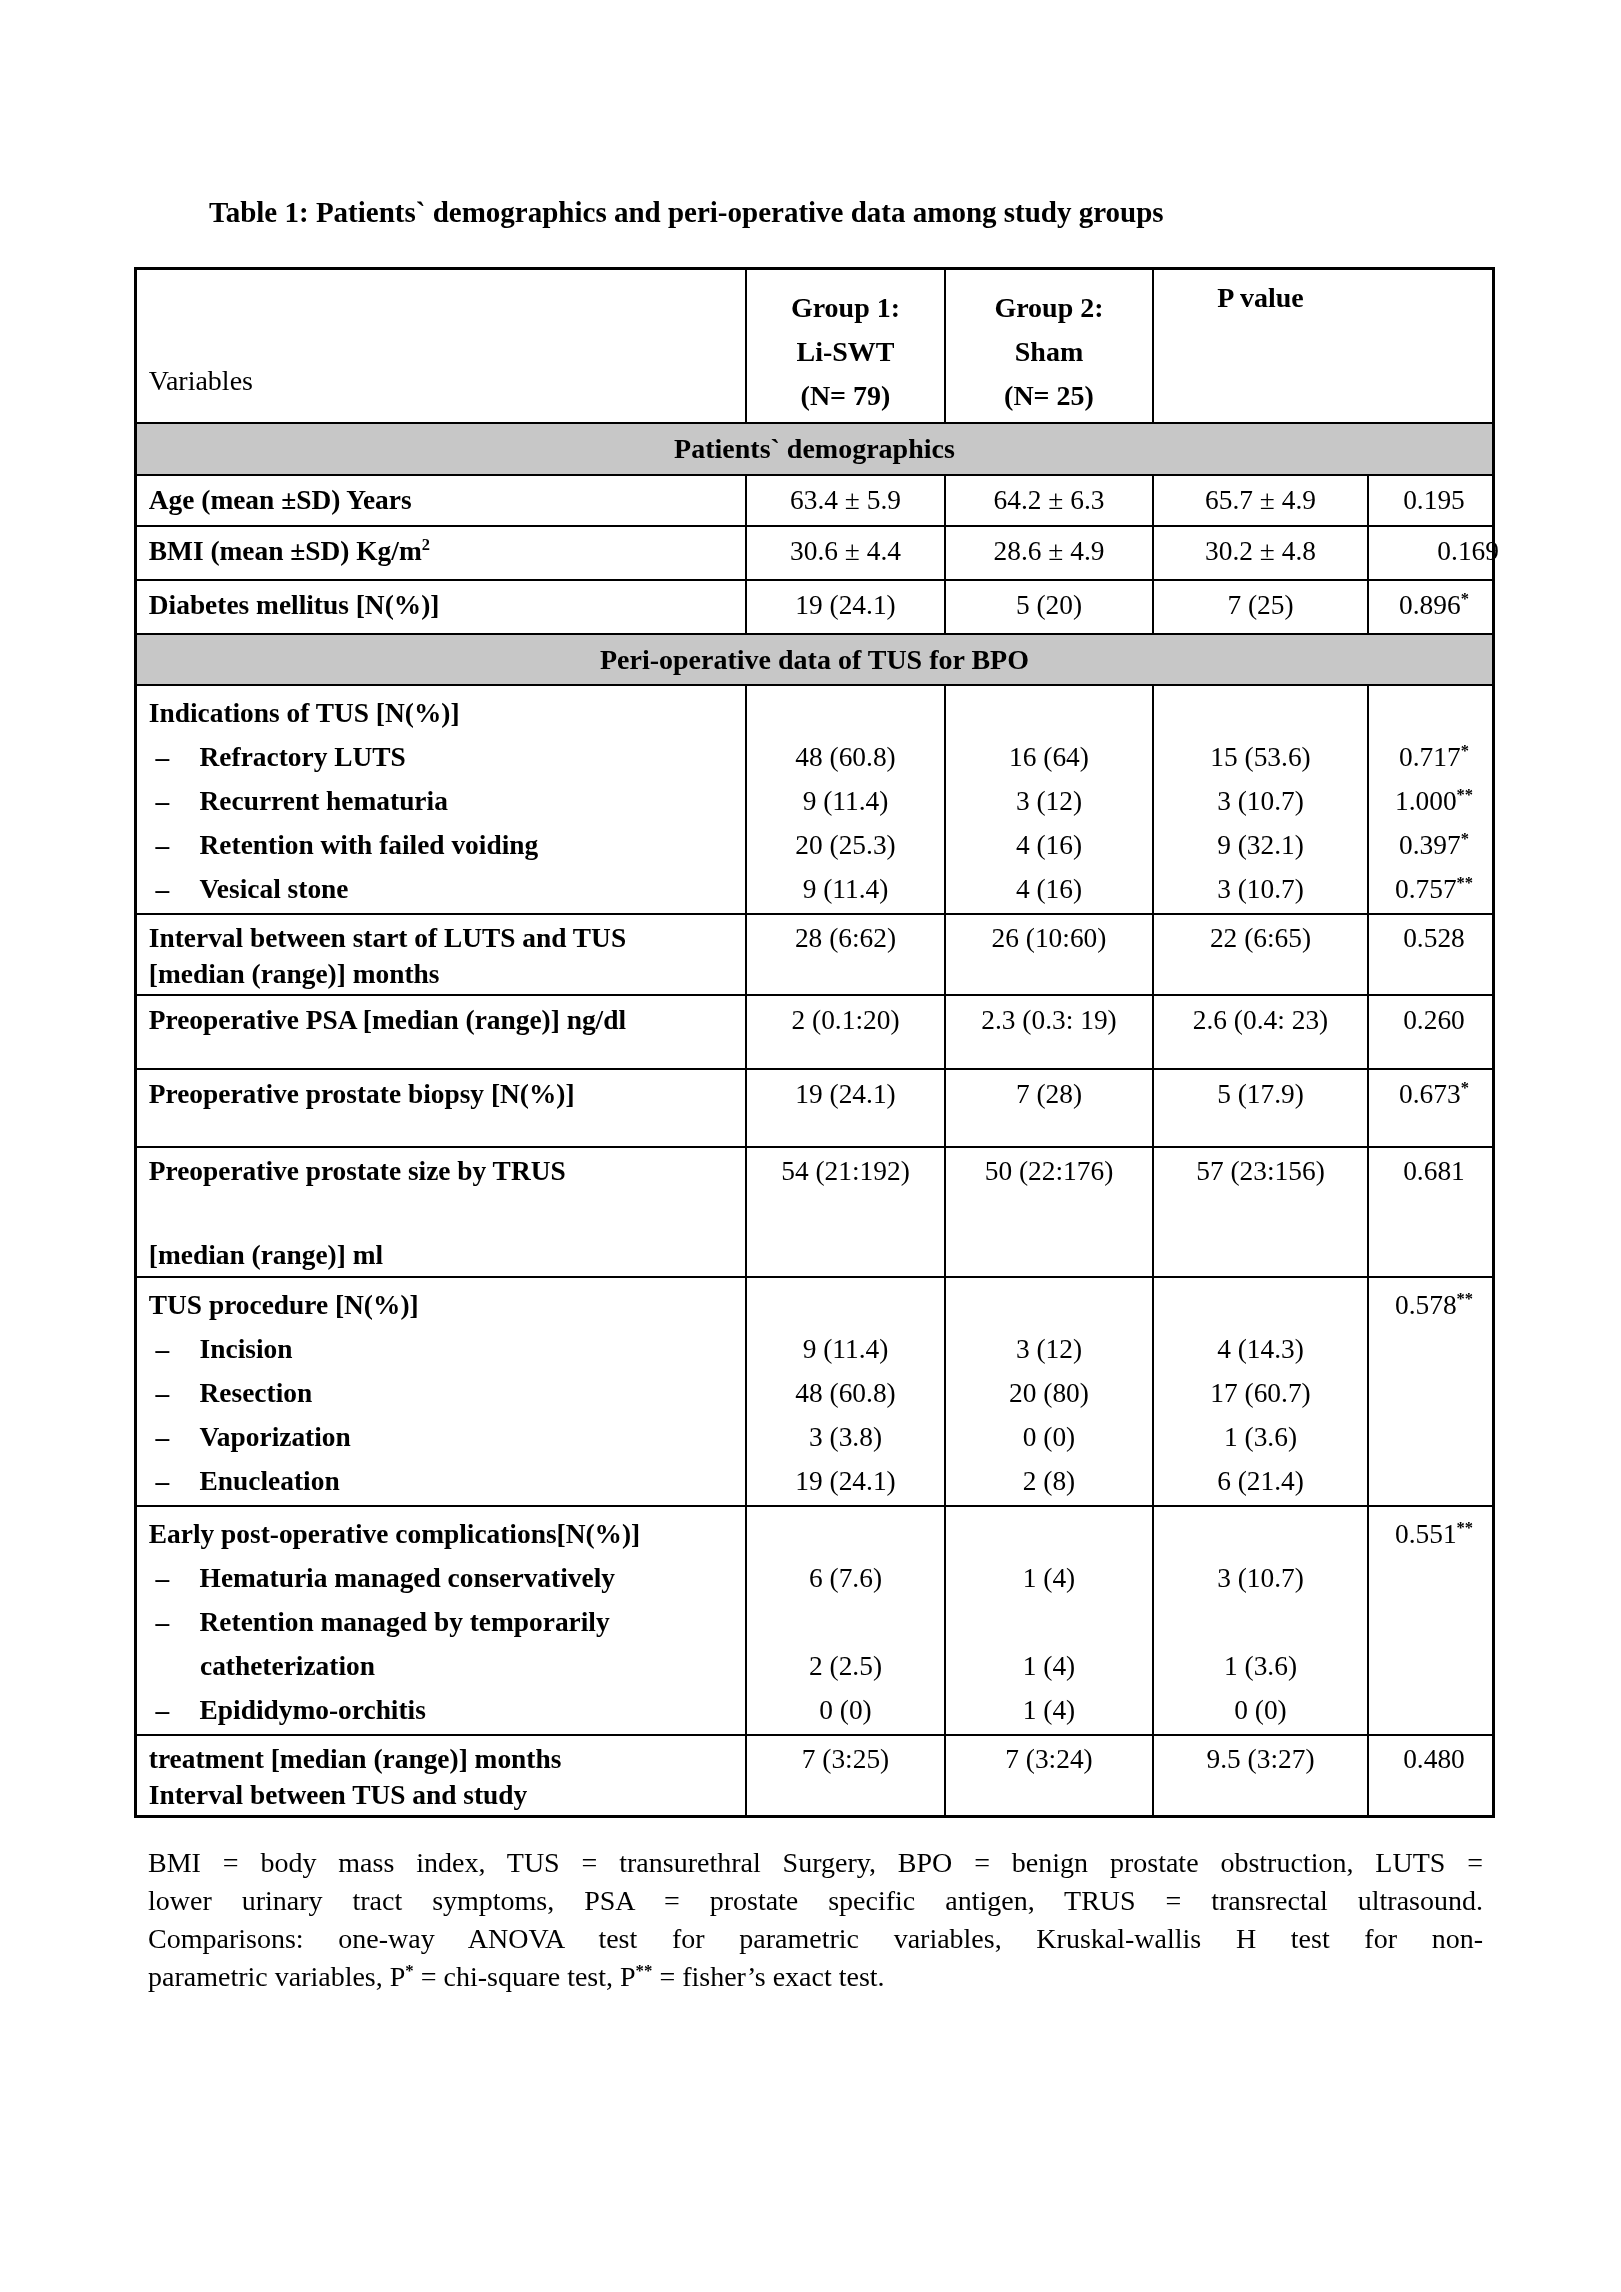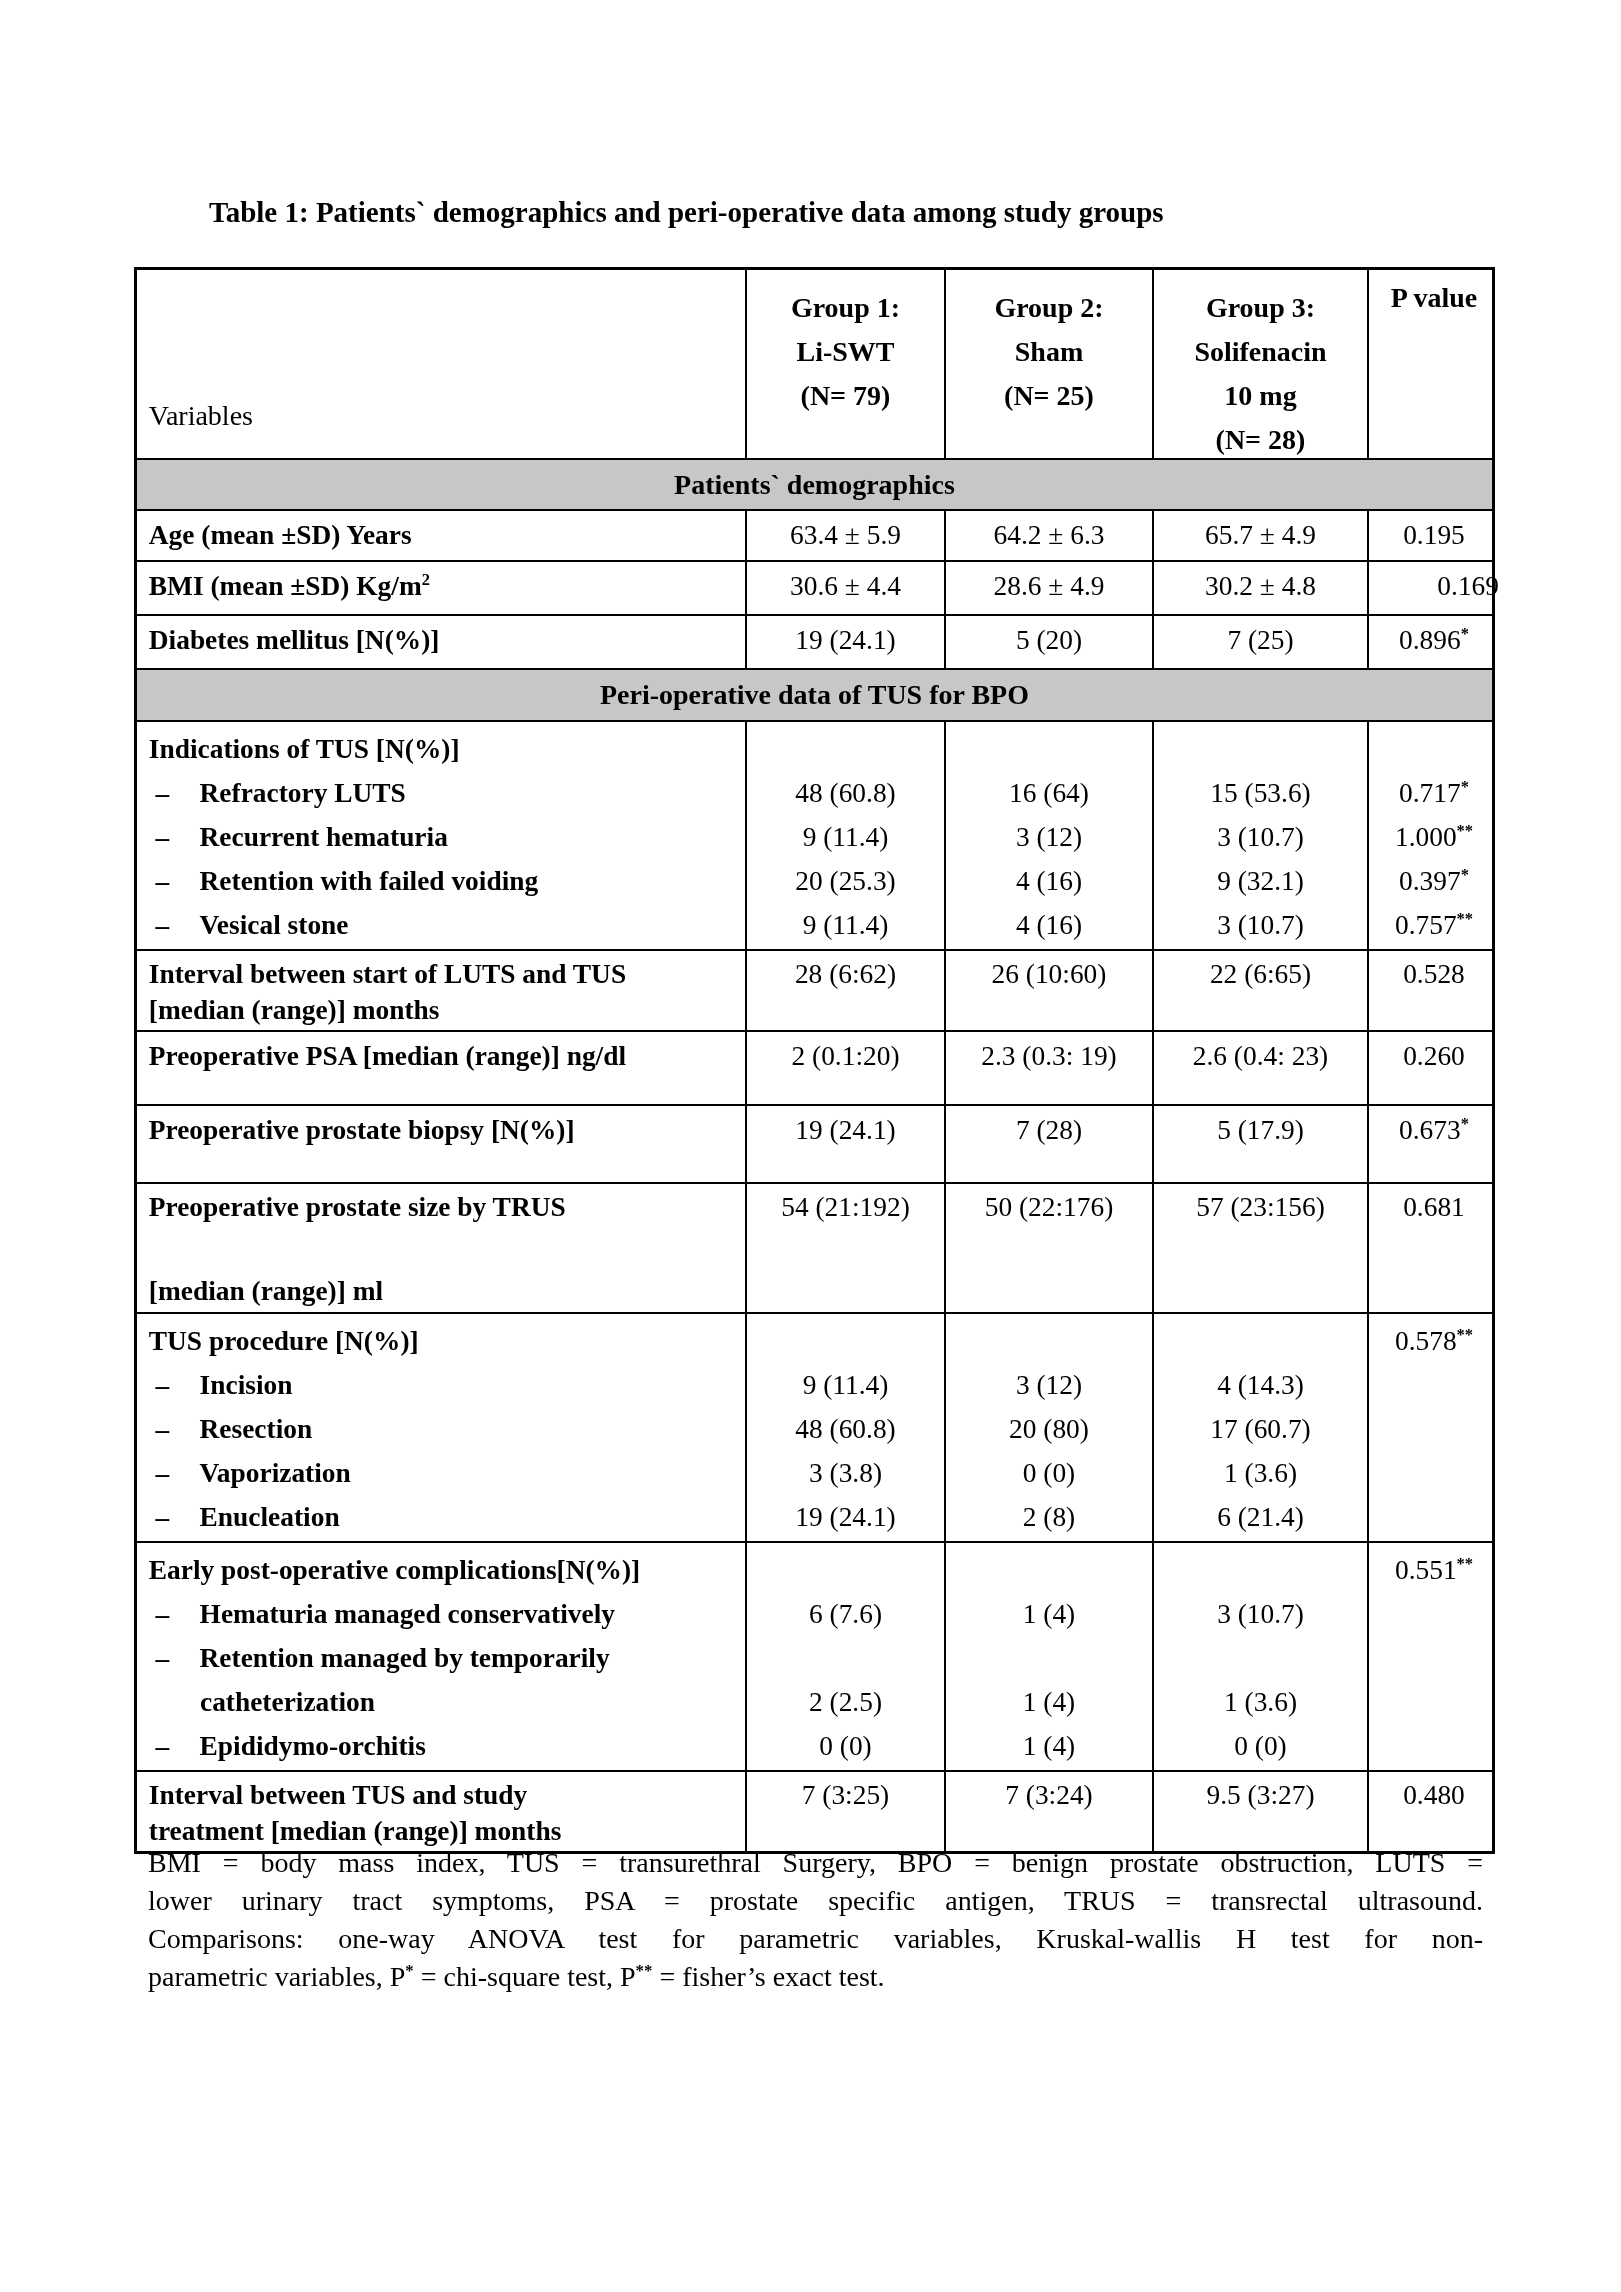--- a/index.html
+++ b/index.html
@@ -46,26 +46,20 @@
           <div class="hline">Group 1:</div>
           <div class="hline">Li-SWT</div>
           <div class="hline">(N= 79)</div>
         </div>
       <div class="cv hdr">
           <div class="hline">Group 2:</div>
           <div class="hline">Sham</div>
           <div class="hline">(N= 25)</div>
         </div>
       <div class="cv hdr">
-          <div class="hline">Group 3:</div>
-          <div class="hline">Solifenacin</div>
-          <div class="hline">10 mg</div>
-          <div class="hline">(N= 28)</div>
-        </div>
-      <div class="cv hdr">
         <span>P value</span>
       </div>
     </div>
     <div id="tbody">
         <div class="band" style="background: rgb(199, 199, 199);">Patients` demographics</div>
         <div class="row" style="min-height: 51px;">
           <div class="col">
             <div class="line lab plain" style="height: 39px; line-height: 39px;">Age (mean ±SD) Years</div>
           </div>
           <div class="col cv">
@@ -300,22 +294,22 @@
           <div class="col cv">
             <div class="line val" style="height: 44px; line-height: 44px;">0.551<sup>**</sup></div>
             <div class="line val" style="height: 44px; line-height: 44px;"></div>
             <div class="line val" style="height: 44px; line-height: 44px;"></div>
             <div class="line val" style="height: 44px; line-height: 44px;"></div>
             <div class="line val" style="height: 44px; line-height: 44px;"></div>
           </div>
         </div>
         <div class="row" style="min-height: 81px;">
           <div class="col">
+            <div class="line lab plain" style="height: 36px; line-height: 36px;">treatment [median (range)] months</div>
             <div class="line lab plain" style="height: 36px; line-height: 36px;">Interval between TUS and study</div>
-            <div class="line lab plain" style="height: 36px; line-height: 36px;">treatment [median (range)] months</div>
           </div>
           <div class="col cv">
             <div class="line val" style="height: 36px; line-height: 36px;">7 (3:25)</div>
             <div class="line val" style="height: 36px; line-height: 36px;"></div>
           </div>
           <div class="col cv">
             <div class="line val" style="height: 36px; line-height: 36px;">7 (3:24)</div>
             <div class="line val" style="height: 36px; line-height: 36px;"></div>
           </div>
           <div class="col cv">

